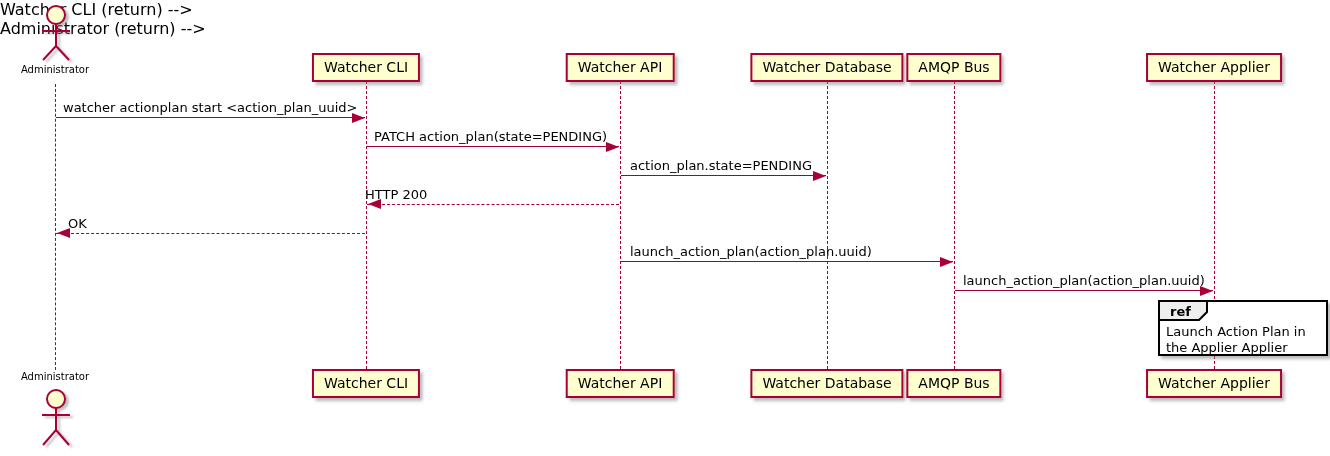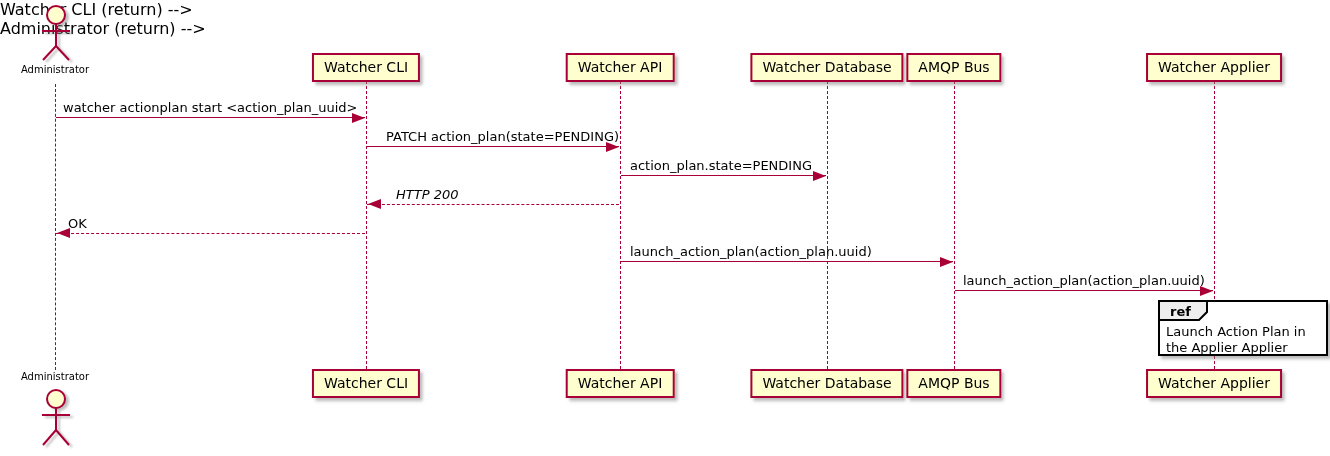--- a/index.html
+++ b/index.html
@@ -76,33 +76,33 @@
 
   
   
   <div>
     <span class="mlabel" style="left:63px; top:100px;">watcher actionplan start &lt;action_plan_uuid&gt;</span>
     <div class="mline solid" style="left:56px; top:117px; width:309px;"></div>
     <div class="ahead right" style="left:352px; top:113px;"></div>
   </div>
   
   <div>
-    <span class="mlabel" style="left:374px; top:129px;margin-left:12px;">PATCH action_plan(state=PENDING)</span>
+    <span class="mlabel" style="left:374px; top:129px;">PATCH action_plan(state=PENDING)</span>
     <div class="mline solid" style="left:367px; top:146px; width:252px;"></div>
     <div class="ahead right" style="left:606px; top:142px;"></div>
   </div>
   
   <div>
     <span class="mlabel" style="left:630px; top:158px;">action_plan.state=PENDING</span>
     <div class="mline solid" style="left:621px; top:175px; width:205px;"></div>
     <div class="ahead right" style="left:813px; top:171px;"></div>
   </div>
    Watcher CLI (return) --&gt;
   <div>
-    <span class="mlabel" style="left:396px; top:187px;font-style:italic;">HTTP 200</span>
+    <span class="mlabel" style="left:365px; top:187px;">HTTP 200</span>
     <div class="mline dashed" style="left:367px; top:204px; width:252px;"></div>
     <div class="ahead left" style="left:368px; top:199px;"></div>
   </div>
    Administrator (return) --&gt;
   <div>
     <span class="mlabel" style="left:68px; top:216px;">OK</span>
     <div class="mline dashed" style="left:56px; top:233px; width:309px;"></div>
     <div class="ahead left" style="left:57px; top:228px;"></div>
   </div>
   

